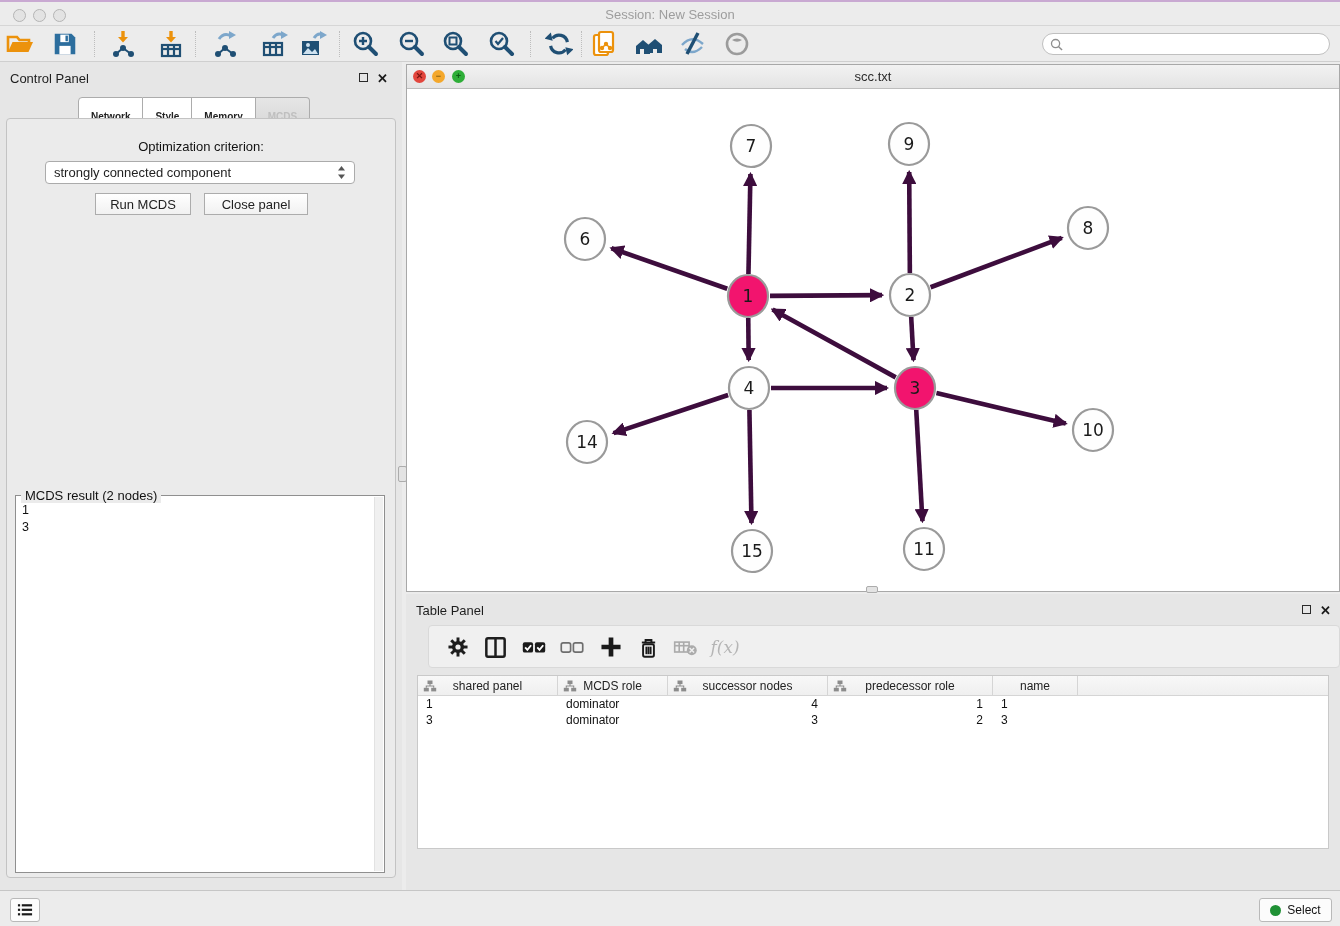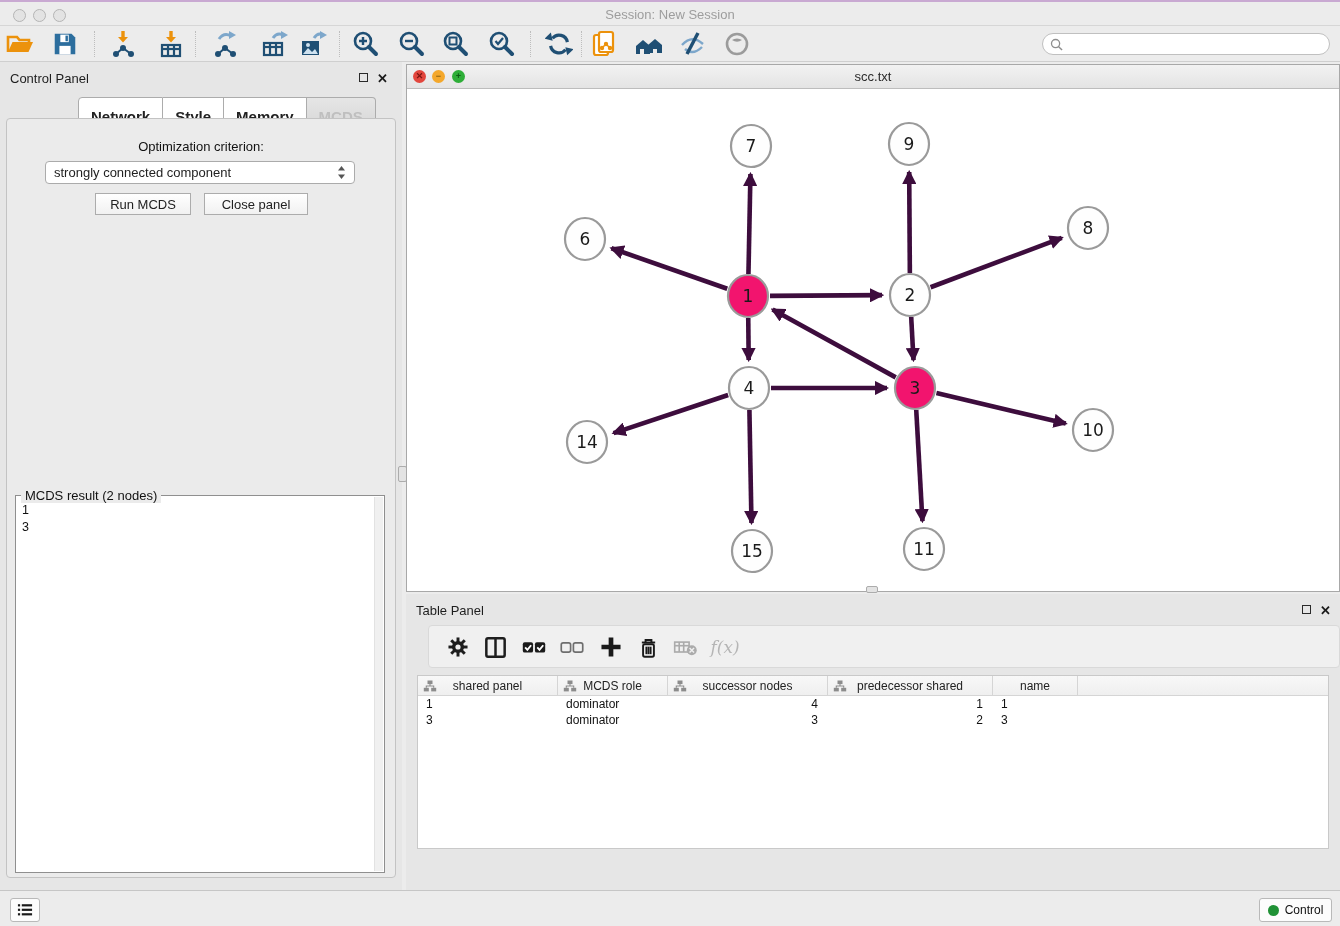--- a/index.html
+++ b/index.html
@@ -18,21 +18,21 @@
   .tsep{position:absolute;top:4px;height:26px;width:0;border-left:1px dotted #BDBDBD}
   .searchbox{position:absolute;left:1042px;top:6px;width:288px;height:22px;background:#FFF;border:1px solid #C0C0C0;border-radius:11px;display:flex;align-items:center;padding-left:7px}
   .searchbox input{border:none;outline:none;flex:1;font-size:12px;background:transparent;margin-left:5px;font-family:"Liberation Sans",sans-serif}
 
   
   .cpanel{position:absolute;left:0;top:62px;width:402px;height:828px;background:#E6E6E6}
   .panel-title{position:absolute;left:10px;top:9px;font-size:13px;color:#1E1E1E}
   .float-ic{position:absolute;width:9px;height:9px;border:1.6px solid #2A2A2A}
   .close-ic{position:absolute;font-size:13px;font-weight:bold;color:#1A1A1A;line-height:13px}
   .cp-tabs{position:absolute;left:78px;top:35px;height:22px;display:flex}
-  .cp-tab{height:38px;background:#FFF;border:1px solid #ACACAC;border-left:none;font-size:15px;font-weight:bold;display:flex;align-items:center;justify-content:center;padding:0 12px}
+  .cp-tab{height:38px;background:#FFF;border:1px solid #ACACAC;border-left:none;font-size:10px;font-weight:bold;display:flex;align-items:center;justify-content:center;padding:0 12px}
   .cp-tab.first{border-left:1px solid #ACACAC;border-radius:4px 0 0 4px}
   .cp-tab.last{border-radius:0 4px 4px 0}
   .cp-tab.active{background:linear-gradient(#E6E6E6,#D4D4D4);color:#BFBFBF;font-weight:bold}
   .cp-content{position:absolute;left:6px;top:56px;width:390px;height:760px;background:#EBEBEB;border:1px solid #C3C3C3;border-radius:4px}
   .opt-label{position:absolute;left:0;right:0;top:20px;text-align:center;font-size:13px;color:#111}
   .dropdown{position:absolute;left:38px;top:42px;width:310px;height:23px;background:#FFF;border:1px solid #ABABAB;border-radius:4px;display:flex;align-items:center;padding:0 8px;font-size:13px}
   .dropdown .dval{flex:1}
   .btn{position:absolute;height:22px;background:linear-gradient(#FFFFFF,#F1F1F1);border:1px solid #ACACAC;border-radius:0;font-size:13px;display:flex;align-items:center;justify-content:center;padding:0 12px}
   .fieldset{position:absolute;left:8px;top:376px;width:370px;height:378px;border:1px solid #8F8F8F;background:#FFF}
   .fieldset .legend{position:absolute;top:-8px;left:5px;background:#EBEBEB;padding:0 4px;font-size:13px;color:#111}
@@ -445,21 +445,21 @@
         </div>
         <div class="th" style="width: 165px;">
           <svg class="hicon" width="14" height="14" viewBox="0 0 14 14">
             <g fill="#8C8C8C">
               <rect x="4.5" y="1.5" width="5" height="3.6"></rect>
               <rect x="0.8" y="8.8" width="5" height="3.6"></rect>
               <rect x="8.2" y="8.8" width="5" height="3.6"></rect>
             </g>
             <path d="M7 5 v2 M3.3 8.8 V7 h7.4 v1.8" stroke="#8C8C8C" fill="none" stroke-width="1.1"></path>
           </svg>
-          <span>predecessor shared</span>
+          <span>predecessor role</span>
         </div>
         <div class="th" style="width: 85px;">
           <span>name</span>
         </div>
       </div>
     <div id="table-body">
         <div class="trow">
           <div class="td l" style="width: 140px;">1</div>
           <div class="td l" style="width: 110px;">dominator</div>
           <div class="td r" style="width: 160px;">4</div>
@@ -486,15 +486,15 @@
           <rect x="9" y="5" width="16" height="3.4"></rect>
           <rect x="3" y="12" width="3.4" height="3.4"></rect>
           <rect x="9" y="12" width="16" height="3.4"></rect>
           <rect x="3" y="19" width="3.4" height="3.4"></rect>
           <rect x="9" y="19" width="16" height="3.4"></rect>
         </g>
       </svg>
   </div>
   <div class="sbtn" style="left:1259px;width:73px">
     <span class="memdot" style="background:#1F9135"></span>
-    <span class="memlabel">Control</span>
+    <span class="memlabel">Select</span>
   </div>
 </div>
 
 </body></html>

